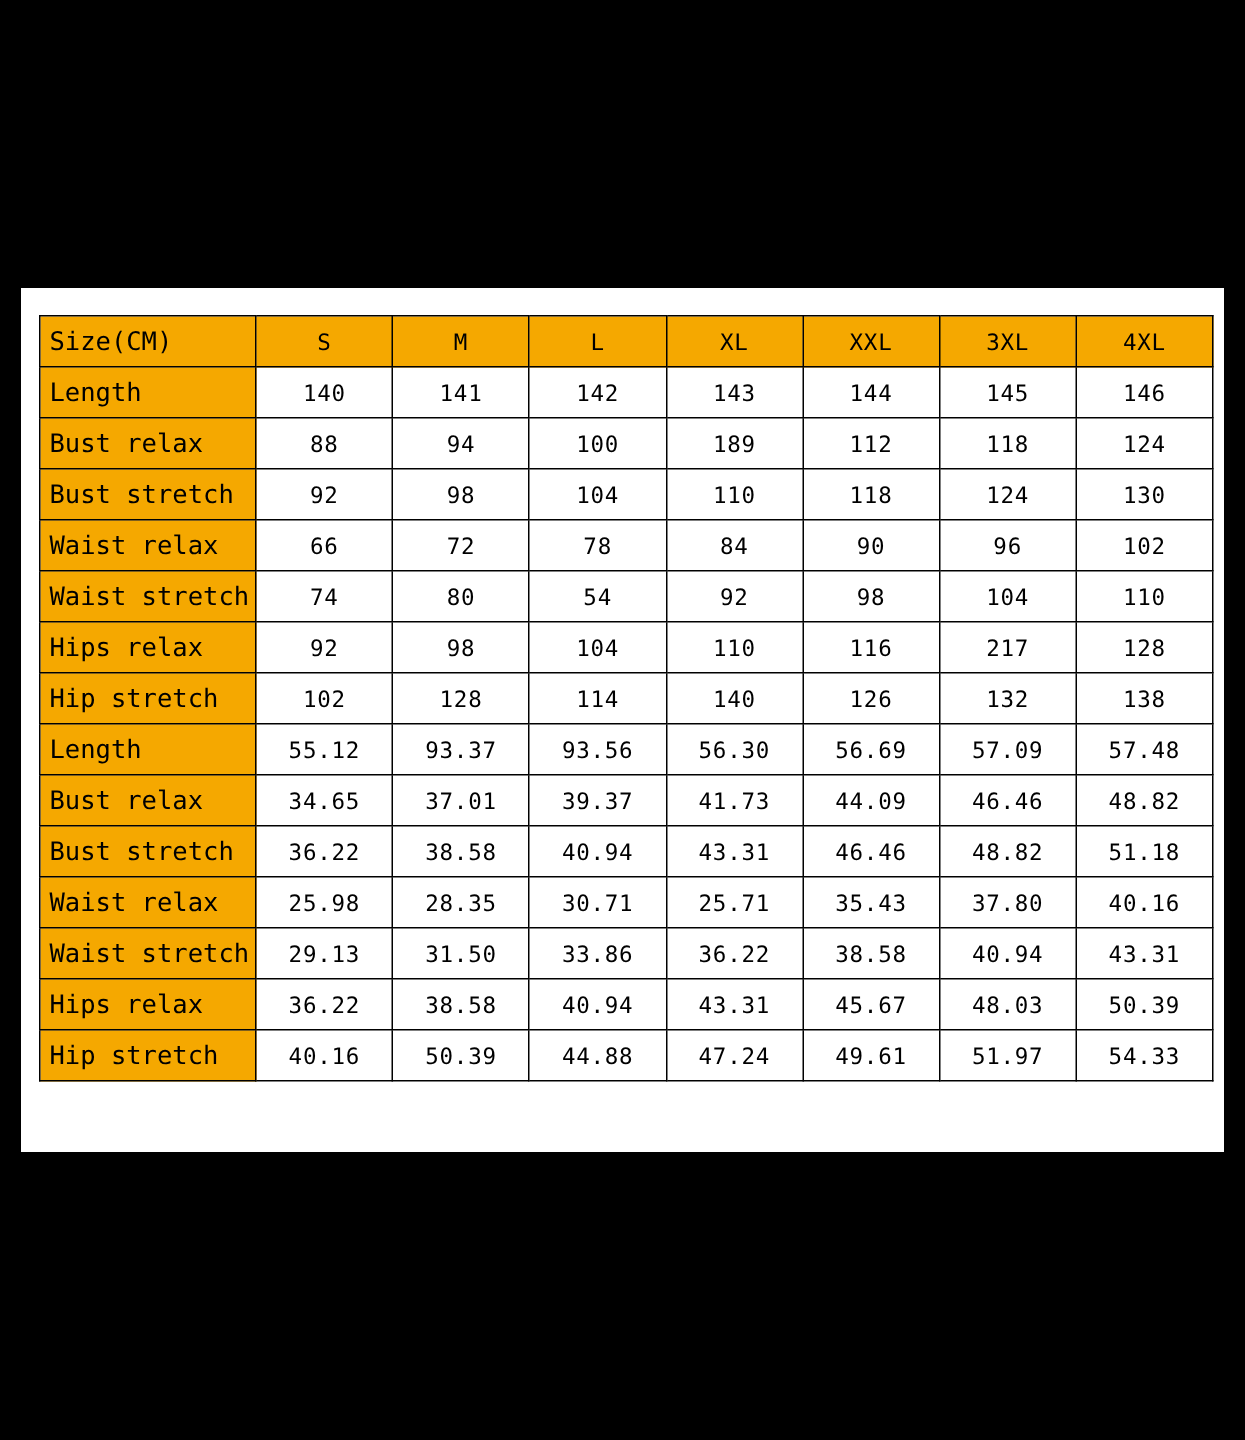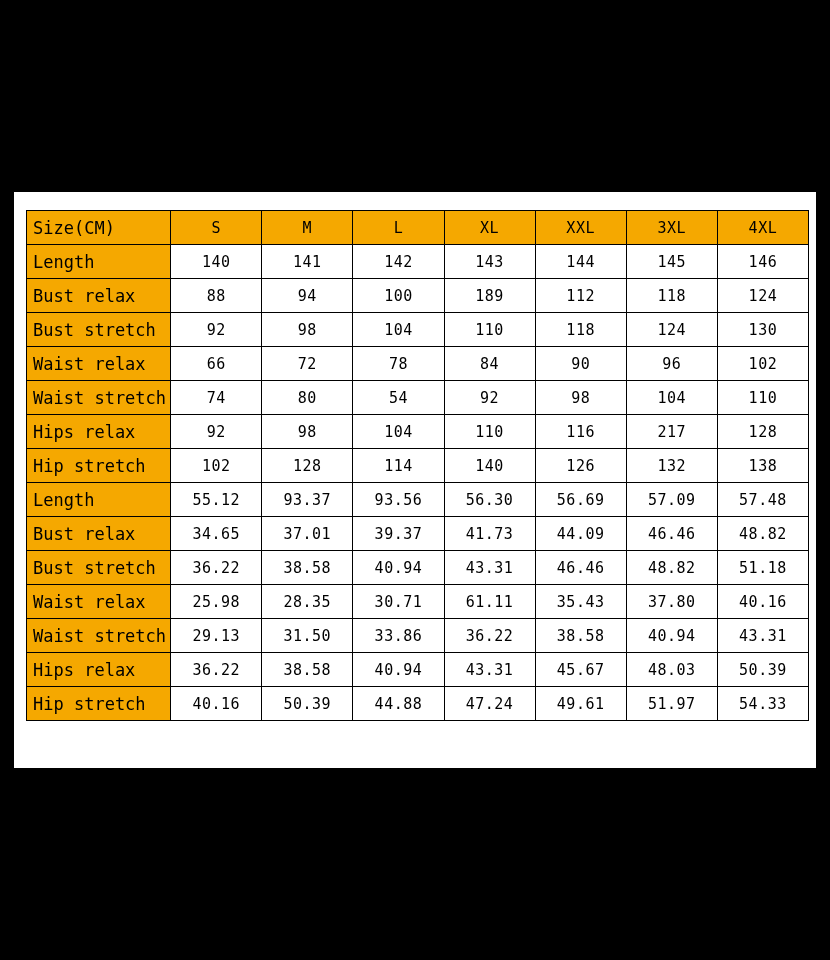--- a/index.html
+++ b/index.html
@@ -191,21 +191,21 @@
               <td>43.31</td>
               <td>46.46</td>
               <td>48.82</td>
               <td>51.18</td>
             </tr>
             <tr>
               <td class="rowhead">Waist relax</td>
               <td>25.98</td>
               <td>28.35</td>
               <td>30.71</td>
-              <td>61.11</td>
+              <td>25.71</td>
               <td>35.43</td>
               <td>37.80</td>
               <td>40.16</td>
             </tr>
             <tr>
               <td class="rowhead">Waist stretch</td>
               <td>29.13</td>
               <td>31.50</td>
               <td>33.86</td>
               <td>36.22</td>

